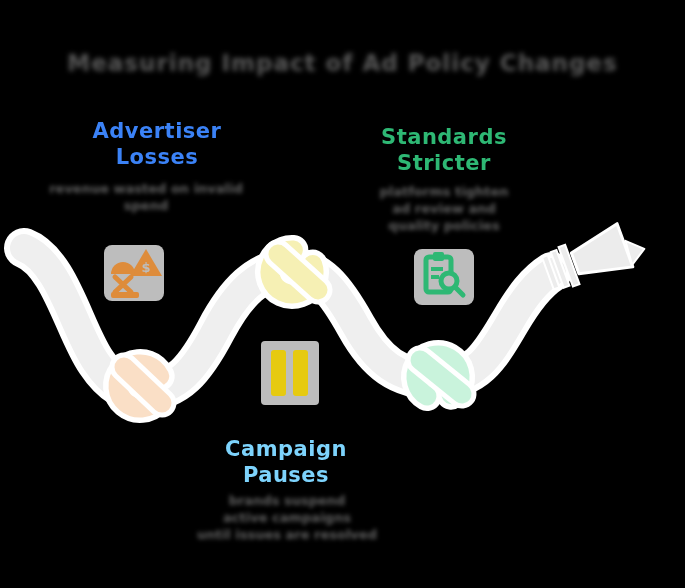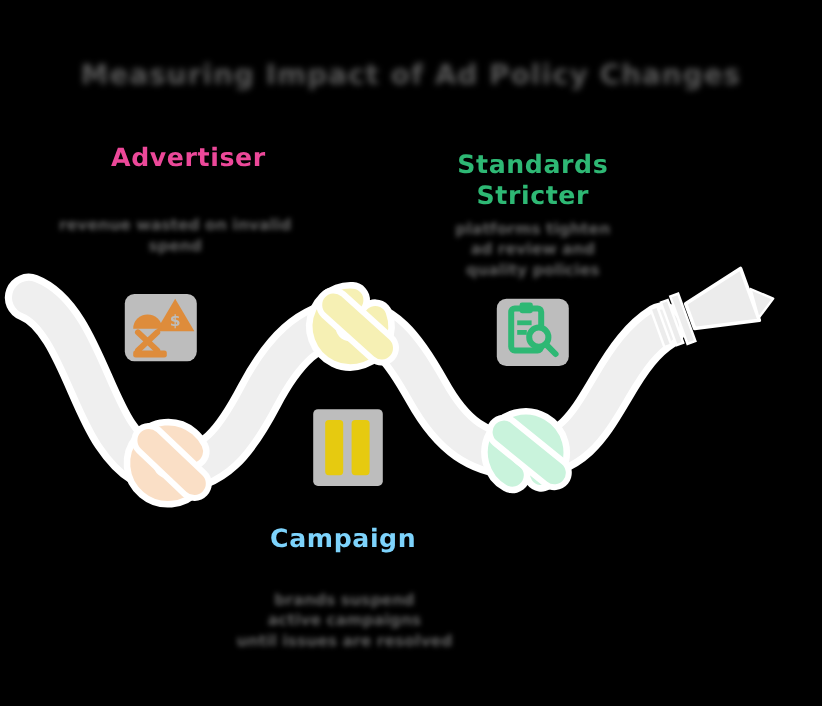--- a/index.html
+++ b/index.html
@@ -4,21 +4,21 @@
 <style>
   html,body{margin:0;padding:0;background:#000;}
   #canvas{position:relative;width:685px;height:588px;background:#000;overflow:hidden;
           font-family:"DejaVu Sans","Liberation Sans",sans-serif;}
   .abs{position:absolute;}
   #title{left:0;right:0;top:50px;text-align:center;}
   #title span{display:inline-block;font-size:23px;font-weight:800;letter-spacing:1px;
               color:#595959;filter:blur(2.8px);}
   .heading{width:220px;text-align:center;font-weight:800;font-size:21px;line-height:26px;
            letter-spacing:.5px;filter:blur(.4px);}
-  .heading.orange{color:#ec4899;}
+  .heading.orange{color:#3b82f6;}
   .heading.green{color:#2EB874;}
   .heading.yellow{color:#7dd3fc;}
   .desc{width:210px;text-align:center;font-size:13px;font-weight:700;line-height:17px;
         color:#606060;filter:blur(2.2px);}
   svg{display:block;}
   .no-select{user-select:none;}
 </style>
 </head>
 <body>
 
@@ -76,20 +76,21 @@
       <line x1="420" y1="360" x2="462" y2="394" stroke-width="19" stroke-linecap="round" stroke="#C9F3DC"></line>
     </g>
   </svg>
 
   <div id="title" class="abs">
     <span>Measuring Impact of Ad Policy Changes</span>
   </div>
 
   <div class="abs heading orange" style="left:47px;top:118px">
     <div>Advertiser</div>
+    <div>Losses</div>
   </div>
   <div class="abs desc" style="left:41px;top:180px">
     <div>revenue wasted on invalid</div>
     <div>spend</div>
   </div>
   <svg class="abs" style="left:103px;top:243px" width="62" height="60" viewBox="0 0 62 60">
     <rect x="1" y="2" width="60" height="56" rx="8" fill="#BDBDBD"></rect>
     <polygon points="43,6 59,33 27,33" fill="#DE8C3B"></polygon>
     <text x="43" y="29" font-size="13" font-weight="bold" text-anchor="middle" fill="#BDBDBD">$</text>
     <path d="M 8 31 A 12 12 0 0 1 32 31 Z" fill="#DE8C3B"></path>
@@ -116,20 +117,21 @@
     <line x1="42" y1="40" x2="50" y2="48" stroke-width="5" stroke-linecap="round" stroke="#2EB874"></line>
   </svg>
 
   <svg class="abs" style="left:260px;top:340px" width="60" height="66" viewBox="0 0 60 66">
     <rect x="1" y="1" width="58" height="64" rx="4" fill="#BDBDBD"></rect>
     <rect x="11" y="10" width="15" height="46" rx="3" fill="#E6CA10"></rect>
     <rect x="33" y="10" width="15" height="46" rx="3" fill="#E6CA10"></rect>
   </svg>
   <div class="abs heading yellow" style="left:176px;top:436px">
     <div>Campaign</div>
+    <div>Pauses</div>
   </div>
   <div class="abs desc" style="left:182px;top:492px">
     <div>brands suspend</div>
     <div>active campaigns</div>
     <div>until issues are resolved</div>
   </div>
 
 </div>
 
 </body></html>

